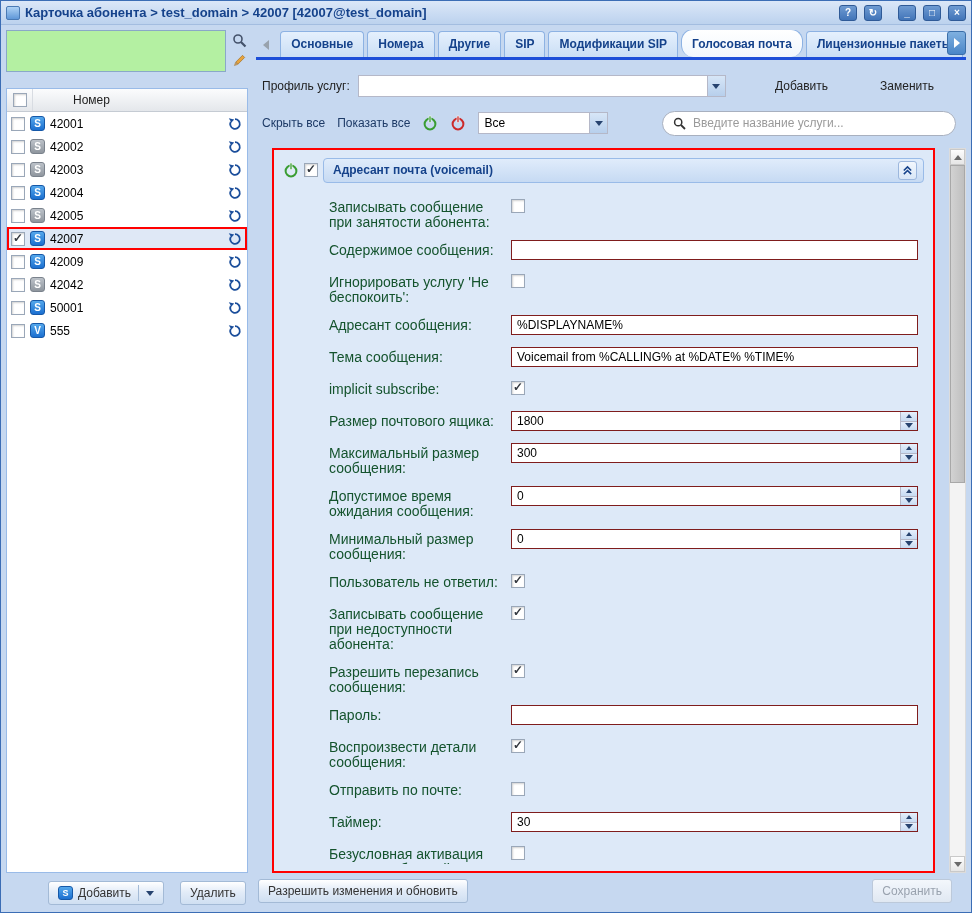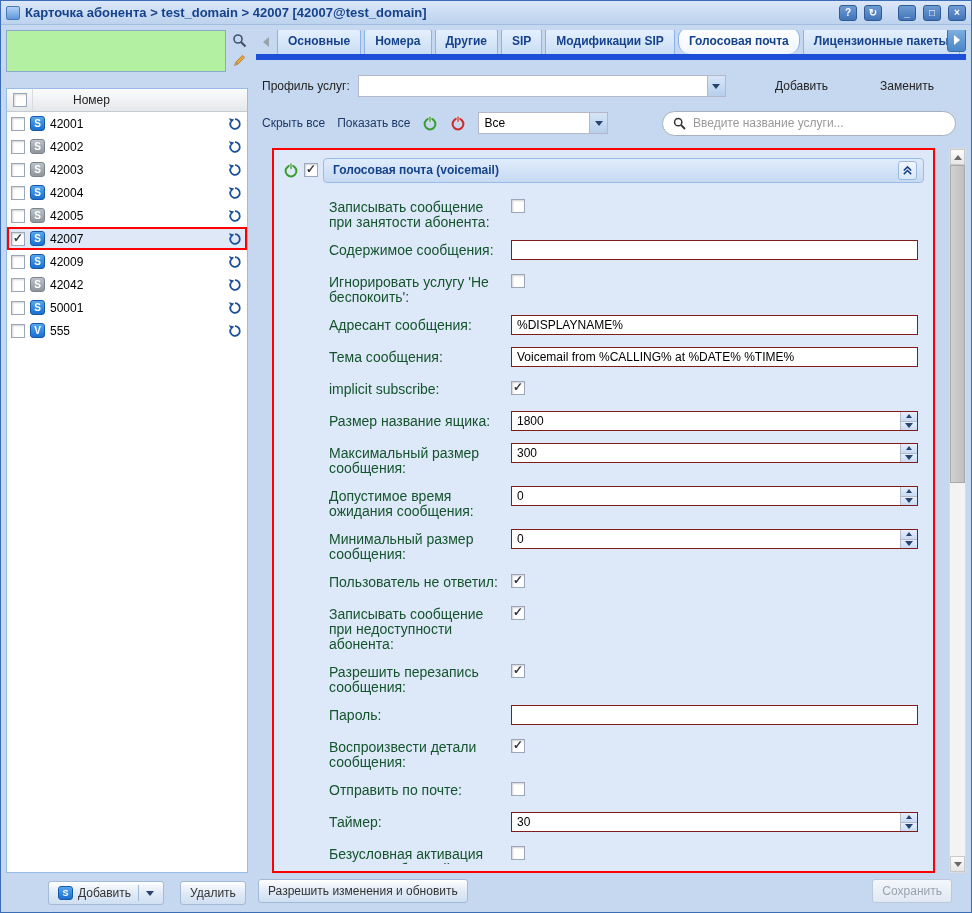--- a/index.html
+++ b/index.html
@@ -51,21 +51,21 @@
   .tri-down-dark { width:0; height:0; border-left:4px solid transparent; border-right:4px solid transparent; border-top:5px solid #27436f; }
   .tri-up-dark { width:0; height:0; border-left:3.5px solid transparent; border-right:3.5px solid transparent; border-bottom:4px solid #27436f; }
 
   .combo { display:flex; height:22px; border:1px solid #b5b8c8; background:#fff; }
   .combo input { border:none; outline:none; flex:1; font-size:12px; padding:0 5px; min-width:0; background:transparent; }
   .trigger { width:18px; flex:0 0 18px; background:linear-gradient(#d7e6f7,#b7cfec); border-left:1px solid #b5b8c8; display:flex; align-items:center; justify-content:center; cursor:pointer; }
 
   
   .main { flex:1; display:flex; flex-direction:column; min-width:0; min-height:0; }
 
-  .tabstrip { height:30px; flex:0 0 30px; display:flex; align-items:flex-end; border-bottom:6px solid #1d4ed8; position:relative; overflow:hidden; padding-left:2px; }
+  .tabstrip { height:30px; flex:0 0 30px; display:flex; align-items:flex-end; border-bottom:3px solid #1d4ed8; position:relative; overflow:hidden; padding-left:2px;justify-content:space-between; }
   .tab-scroll-left { width:16px; height:20px; display:flex; align-items:center; justify-content:center; margin:0 3px 2px 0; cursor:pointer; }
   .tri-left-gray { width:0; height:0; border-top:5px solid transparent; border-bottom:5px solid transparent; border-right:6px solid #98a2ad; }
   .tabs-inner { display:flex; align-items:flex-end; }
   .tab { margin-right:3px; padding:5px 10px 6px; border:1px solid #8db2e3; border-bottom:none; border-radius:4px 4px 0 0; background:linear-gradient(#e5f0fd,#cadef5); color:#15428b; font-weight:bold; font-size:12px; cursor:pointer; white-space:nowrap; }
   .tab.active { background:linear-gradient(#ffffff,#f0f6fd); padding-top:7px;border-radius:12px; }
   .tab-scroll-right { position:absolute; right:0; bottom:2px; width:19px; height:24px; background:linear-gradient(#7fb0e0,#4a86c8); border:1px solid #3a6ea8; border-radius:3px; display:flex; align-items:center; justify-content:center; cursor:pointer; }
   .tri-right-white { width:0; height:0; border-top:5px solid transparent; border-bottom:5px solid transparent; border-left:6px solid #fff; }
 
   .toolbar1 { display:flex; align-items:center; margin-top:14px; padding:0 10px 0 6px; gap:8px; font-size:12px; color:#222; flex:0 0 24px; }
   .profile-combo { width:368px; }
@@ -351,21 +351,21 @@
         <div class="red-frame">
           <div class="panel-head-row">
             <span class="power">
               <svg width="16" height="16" viewBox="0 0 16 16">
                   <circle cx="8" cy="9" r="5.4" fill="none" stroke="#3a9d33" stroke-width="2"></circle>
                   <rect x="7" y="1" width="2" height="6.5" fill="#3a9d33" stroke="#eef6ee" stroke-width="0.7"></rect>
                 </svg>
             </span>
             <span class="cb checked"></span>
             <div class="panel-titlebar">
-              <span class="panel-title">Голосовая почта (voicemail)</span>
+              <span class="panel-title">Адресант почта (voicemail)</span>
               <span class="collapse-btn">
                 <svg width="11" height="11" viewBox="0 0 12 12">
                     <path d="M2 6 L6 2 L10 6" fill="none" stroke="#15428b" stroke-width="1.7"></path>
                     <path d="M2 10 L6 6 L10 10" fill="none" stroke="#15428b" stroke-width="1.7"></path>
                   </svg>
               </span>
             </div>
           </div>
           <div class="fields">
               <div class="field-row">
@@ -404,21 +404,21 @@
                   </span>
                 </span>
   </div>
               <div class="field-row">
     <span class="f-label">implicit subscribe:</span>
     <span class="f-control">
                   <span class="cb checked"></span>
                 </span>
   </div>
               <div class="field-row">
-    <span class="f-label">Размер название ящика:</span>
+    <span class="f-label">Размер почтового ящика:</span>
     <span class="f-control">
                   <span class="input-wrap">
                     <input value="1800" style="">
                     <span class="spinner">
                       <span class="spin-btn">
                         <span class="tri-up-dark"></span>
                       </span>
                       <span class="spin-btn">
                         <span class="tri-down-dark"></span>
                       </span>

